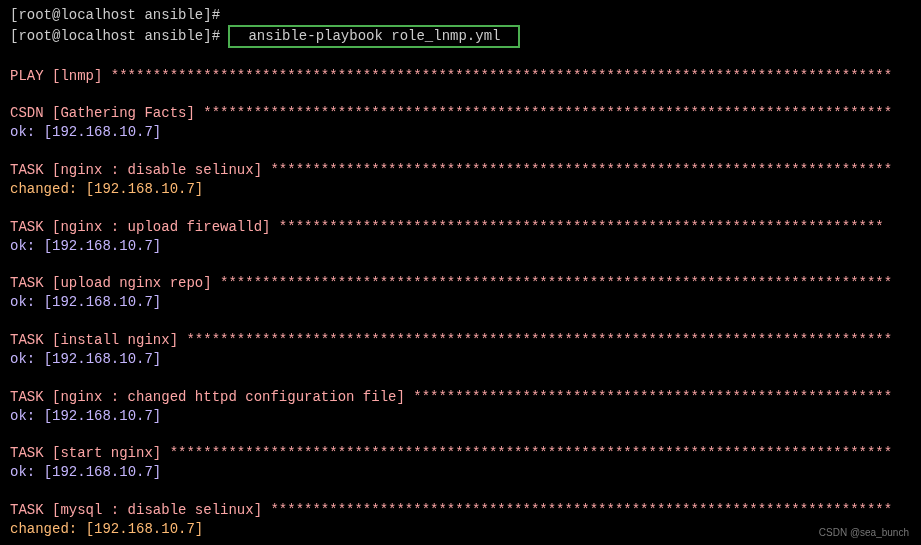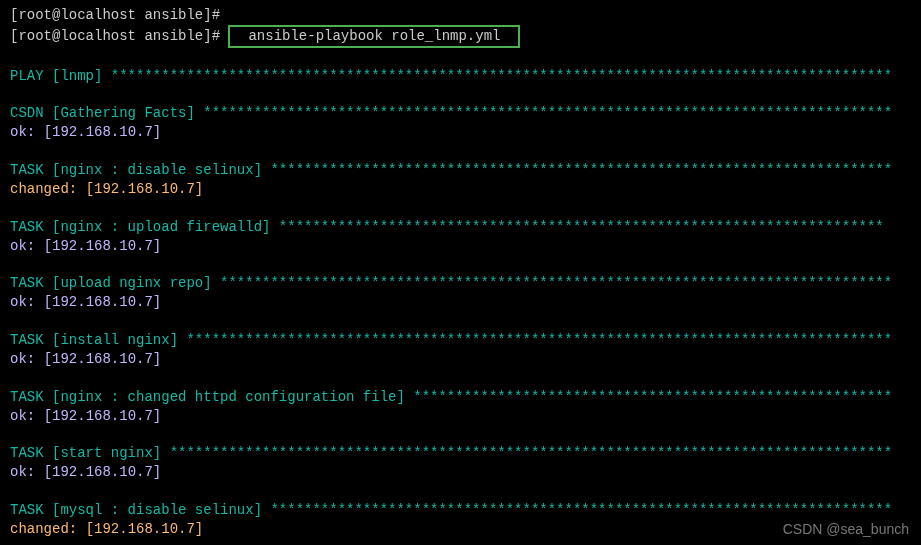--- a/index.html
+++ b/index.html
@@ -24,34 +24,34 @@
     }
     .prompt {
       color: #ccc;
     }
     .highlight-box {
       border: 2px solid #4CAF50;
       padding: 0px 18px;
       display: inline-block;
     }
     .task-header {
-      color: #14b8a6;
+      color: #fca5a5;
     }
     .status-ok {
       color: #c4b5fd;
     }
     .status-changed {
       color: #fdba74;
     }
     .watermark {
       position: absolute;
       bottom: 6px;
       right: 12px;
       color: #777;
-      font-size: 14px;
+      font-size: 10px;
       font-family: sans-serif;
     }
     .blank-line {
       height: 1.35em;
     }
   </style>
 </head>
 <body>
 
 <div class="line"><span class="prompt">[root@localhost ansible]#</span></div>

